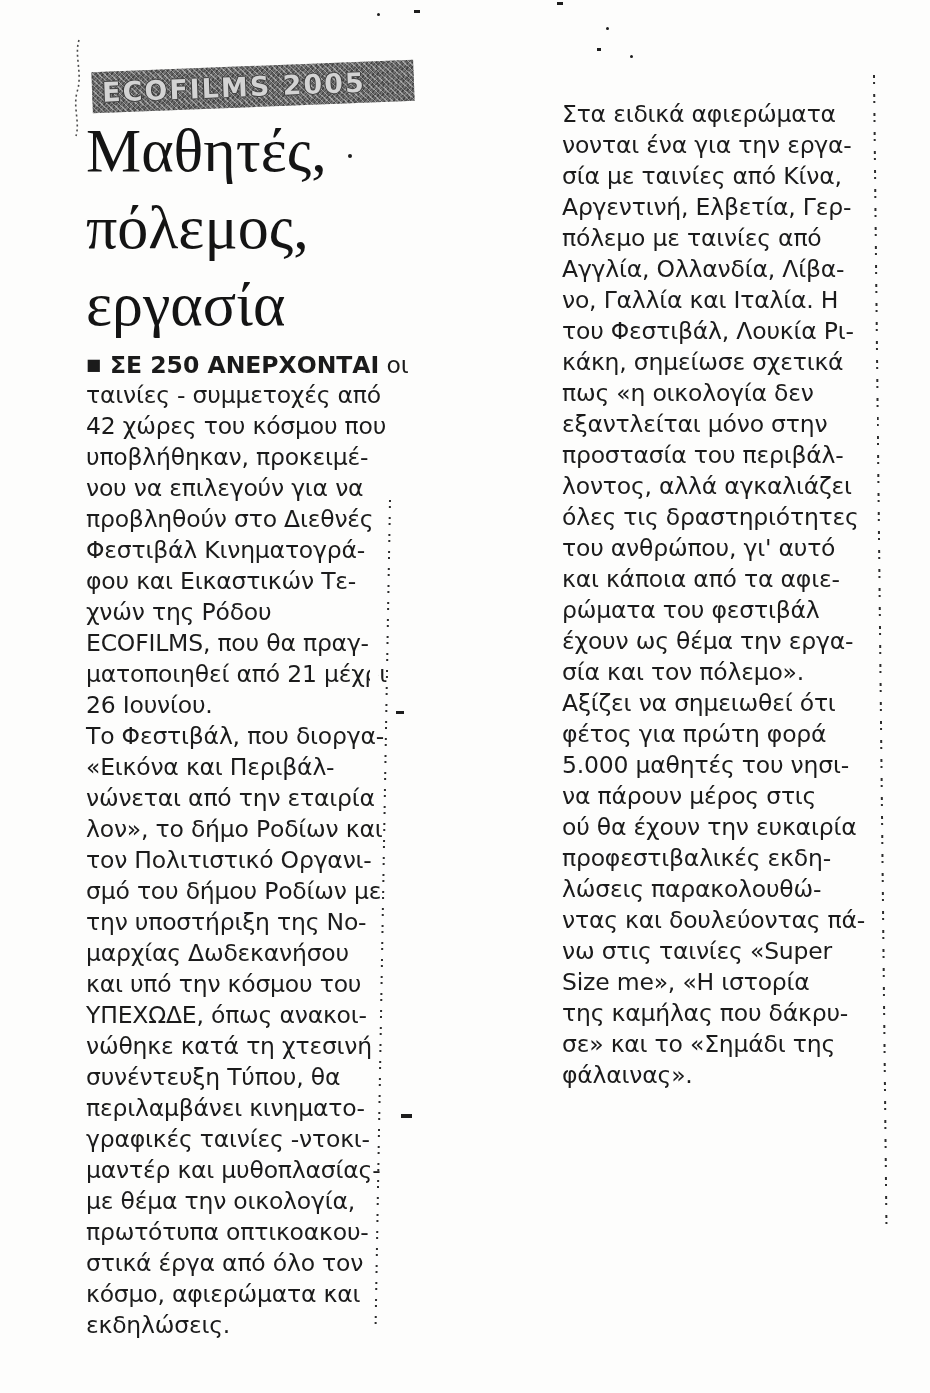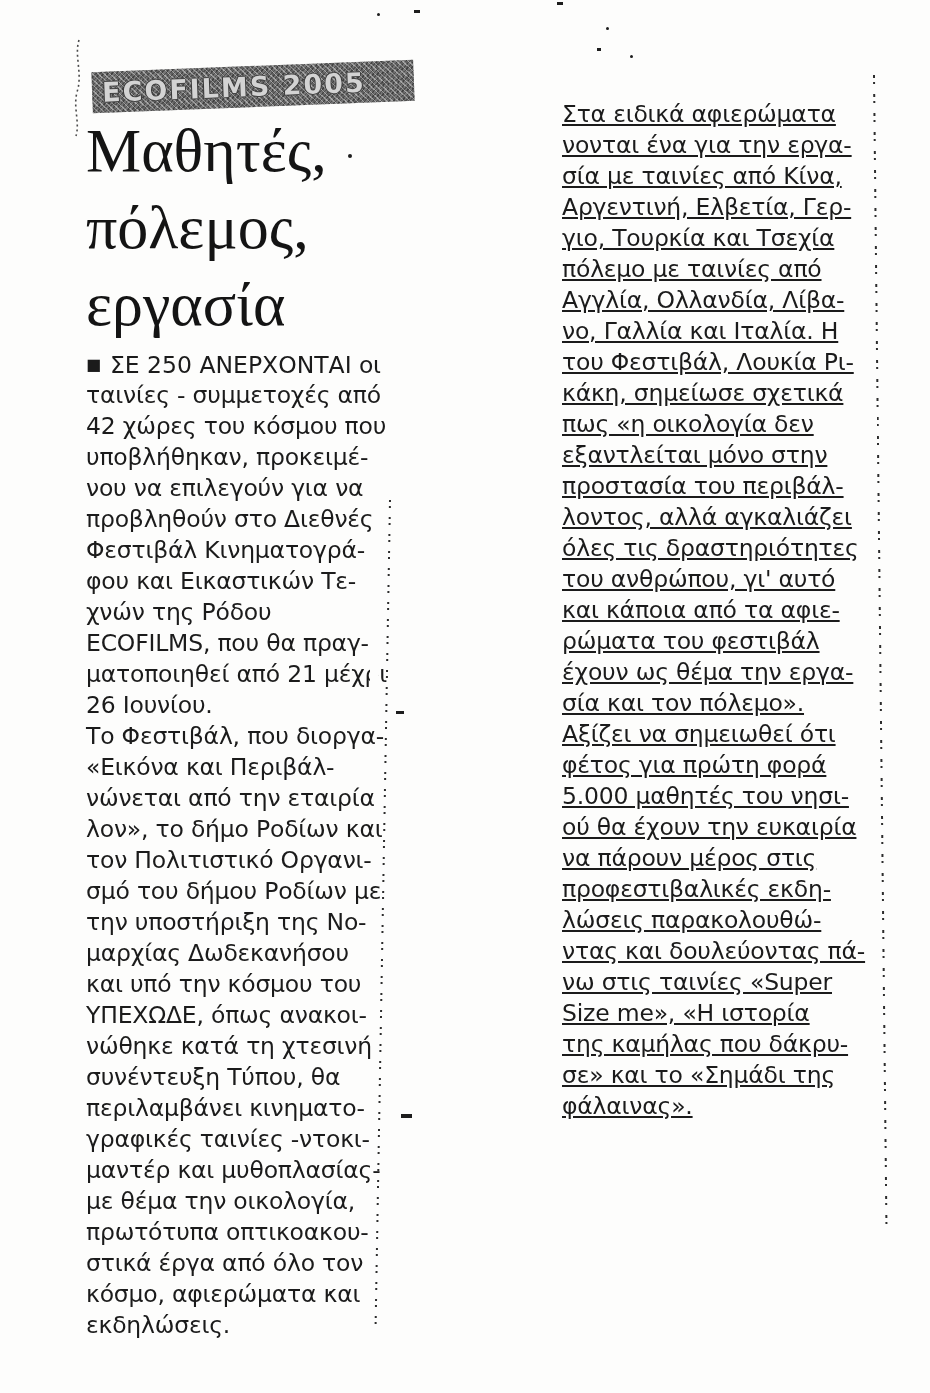--- a/index.html
+++ b/index.html
@@ -37,24 +37,24 @@
     color:#141414;letter-spacing:0;
   }
   
   .col{
     position:absolute;
     color:#1b1b1b;
     font-size:23.5px;line-height:31px;letter-spacing:-0.2px;
     white-space:nowrap;
   }
   .col-left{left:86px;top:349px;}
-  .col-right{left:562px;top:99px;text-decoration:underline;}
+  .col-right{left:562px;top:99px;}
   .line{height:31px;}
   .bullet{font-size:16px;margin-right:9px;vertical-align:3px;}
-  .lead-bold{font-weight:normal;letter-spacing:0;}
+  .lead-bold{font-weight:bold;letter-spacing:0;}
   
   .rule{position:absolute;width:2px;transform-origin:top center;}
   .rule-mid{
     left:389px;top:500px;height:830px;transform:rotate(1deg);
     background-image:repeating-linear-gradient(180deg,#2c2c2c 0 2px,transparent 2px 6px,#2c2c2c 6px 8px,transparent 8px 17px);
   }
   .rule-right{
     left:873px;top:75px;height:1155px;transform:rotate(-0.62deg);
     background-image:repeating-linear-gradient(180deg,#2c2c2c 0 3px,transparent 3px 7px,#2c2c2c 7px 9px,transparent 9px 19px);
   }
@@ -119,41 +119,40 @@
         <div class="line">εκδηλώσεις.</div>
       </div>
   </div>
 
   <div class="col col-right">
     <div>
         <div class="line">Στα ειδικά αφιερώματα</div>
         <div class="line">νονται ένα για την εργα-</div>
         <div class="line">σία με ταινίες από Κίνα,</div>
         <div class="line">Αργεντινή, Ελβετία, Γερ-</div>
-        <div class="line">γιο, Τουρκία και Τσεχία</div>
         <div class="line">πόλεμο με ταινίες από</div>
         <div class="line">Αγγλία, Ολλανδία, Λίβα-</div>
         <div class="line">νο, Γαλλία και Ιταλία. Η</div>
         <div class="line">του Φεστιβάλ, Λουκία Ρι-</div>
         <div class="line">κάκη, σημείωσε σχετικά</div>
         <div class="line">πως «η οικολογία δεν</div>
         <div class="line">εξαντλείται μόνο στην</div>
         <div class="line">προστασία του περιβάλ-</div>
         <div class="line">λοντος, αλλά αγκαλιάζει</div>
         <div class="line">όλες τις δραστηριότητες</div>
         <div class="line">του ανθρώπου, γι' αυτό</div>
         <div class="line">και κάποια από τα αφιε-</div>
         <div class="line">ρώματα του φεστιβάλ</div>
         <div class="line">έχουν ως θέμα την εργα-</div>
         <div class="line">σία και τον πόλεμο».</div>
         <div class="line">Αξίζει να σημειωθεί ότι</div>
         <div class="line">φέτος για πρώτη φορά</div>
         <div class="line">5.000 μαθητές του νησι-</div>
+        <div class="line">να πάρουν μέρος στις</div>
         <div class="line">ού θα έχουν την ευκαιρία</div>
-        <div class="line">να πάρουν μέρος στις</div>
         <div class="line">προφεστιβαλικές εκδη-</div>
         <div class="line">λώσεις παρακολουθώ-</div>
         <div class="line">ντας και δουλεύοντας πά-</div>
         <div class="line">νω στις ταινίες «Super</div>
         <div class="line">Size me», «Η ιστορία</div>
         <div class="line">της καμήλας που δάκρυ-</div>
         <div class="line">σε» και το «Σημάδι της</div>
         <div class="line">φάλαινας».</div>
       </div>
   </div>

